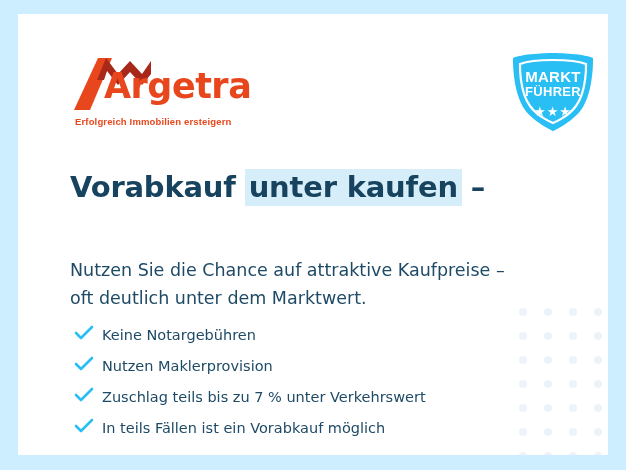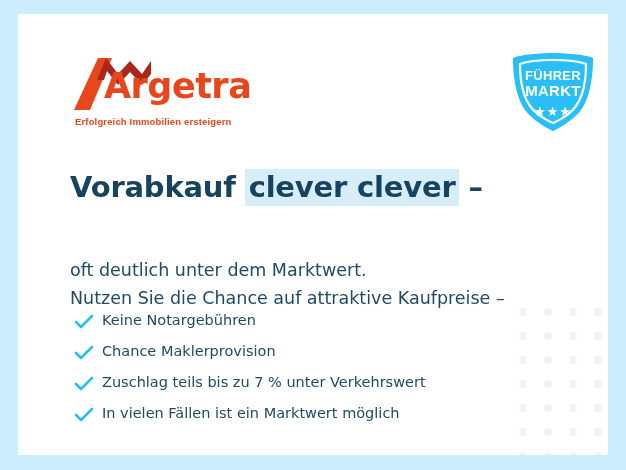--- a/index.html
+++ b/index.html
@@ -157,21 +157,21 @@
 
   
   #bullets {
     position: absolute;
     left: 56px;
     top: 298px;
     width: 430px;
   }
   .bullet {
     display: flex;
-    align-items: flex-start;
+    align-items: flex-end;
     height: 31px;
   }
   .bullet-check {
     flex: 0 0 auto;
     width: 28px;
     height: 20px;
     display: flex;
     align-items: center;
   }
   .bullet-label {
@@ -250,64 +250,64 @@
       <span id="logo-wordmark">Argetra</span>
       <span id="logo-tagline">Erfolgreich Immobilien ersteigern</span>
     </div>
 
     <div id="badge">
       <svg width="96" height="80" viewBox="0 0 96 80" xmlns="http://www.w3.org/2000/svg">
         <path d="M48 1 C48 1 76 1 88 6 C88 6 89 40 76 58 C66 71 48 79 48 79 C48 79 30 71 20 58 C7 40 8 6 8 6 C20 1 48 1 48 1 Z" fill="#29bff5"></path>
         <path d="M48 8 C48 8 71 8 81 12 C81 12 82 39 71 54 C63 65 48 71 48 71 C48 71 33 65 25 54 C14 39 15 12 15 12 C25 8 48 8 48 8 Z" fill="none" stroke="#ffffff" stroke-width="2.2"></path>
       </svg>
       <span id="badge-text">
+        <span id="badge-line-1">MARKT</span>
         <span id="badge-line-2">FÜHRER</span>
-        <span id="badge-line-1">MARKT</span>
       </span>
       <span id="badge-stars">★★★</span>
     </div>
 
     <h1 id="headline">
-      <span class="hl-line"><span>Vorabkauf </span><span class="mark">clever clever</span><span> –</span></span>
+      <span class="hl-line"><span>Vorabkauf </span><span class="mark">unter kaufen</span><span> –</span></span>
     </h1>
 
     <p id="subheadline">
+      <span class="sub-line">Nutzen Sie die Chance auf attraktive Kaufpreise –</span>
       <span class="sub-line">oft deutlich unter dem Marktwert.</span>
-      <span class="sub-line">Nutzen Sie die Chance auf attraktive Kaufpreise –</span>
     </p>
 
     <ul id="bullets" style="list-style:none;margin:0;padding:0;">
       <li class="bullet">
         <span class="bullet-check">
           <svg width="20" height="16" viewBox="0 0 20 16" xmlns="http://www.w3.org/2000/svg">
             <polyline points="2,8 7,13 18,2" fill="none" stroke="#29bff5" stroke-width="2.6" stroke-linecap="round" stroke-linejoin="round"></polyline>
           </svg>
         </span>
         <span class="bullet-label">Keine Notargebühren</span>
       </li>
       <li class="bullet">
         <span class="bullet-check">
           <svg width="20" height="16" viewBox="0 0 20 16" xmlns="http://www.w3.org/2000/svg">
             <polyline points="2,8 7,13 18,2" fill="none" stroke="#29bff5" stroke-width="2.6" stroke-linecap="round" stroke-linejoin="round"></polyline>
           </svg>
         </span>
-        <span class="bullet-label">Chance Maklerprovision</span>
+        <span class="bullet-label">Nutzen Maklerprovision</span>
       </li>
       <li class="bullet">
         <span class="bullet-check">
           <svg width="20" height="16" viewBox="0 0 20 16" xmlns="http://www.w3.org/2000/svg">
             <polyline points="2,8 7,13 18,2" fill="none" stroke="#29bff5" stroke-width="2.6" stroke-linecap="round" stroke-linejoin="round"></polyline>
           </svg>
         </span>
         <span class="bullet-label">Zuschlag teils bis zu 7 % unter Verkehrswert</span>
       </li>
       <li class="bullet">
         <span class="bullet-check">
           <svg width="20" height="16" viewBox="0 0 20 16" xmlns="http://www.w3.org/2000/svg">
             <polyline points="2,8 7,13 18,2" fill="none" stroke="#29bff5" stroke-width="2.6" stroke-linecap="round" stroke-linejoin="round"></polyline>
           </svg>
         </span>
-        <span class="bullet-label">In vielen Fällen ist ein Marktwert möglich</span>
+        <span class="bullet-label">In teils Fällen ist ein Vorabkauf möglich</span>
       </li>
     </ul>
 
   </div>
 </div>
 
 </body></html>

